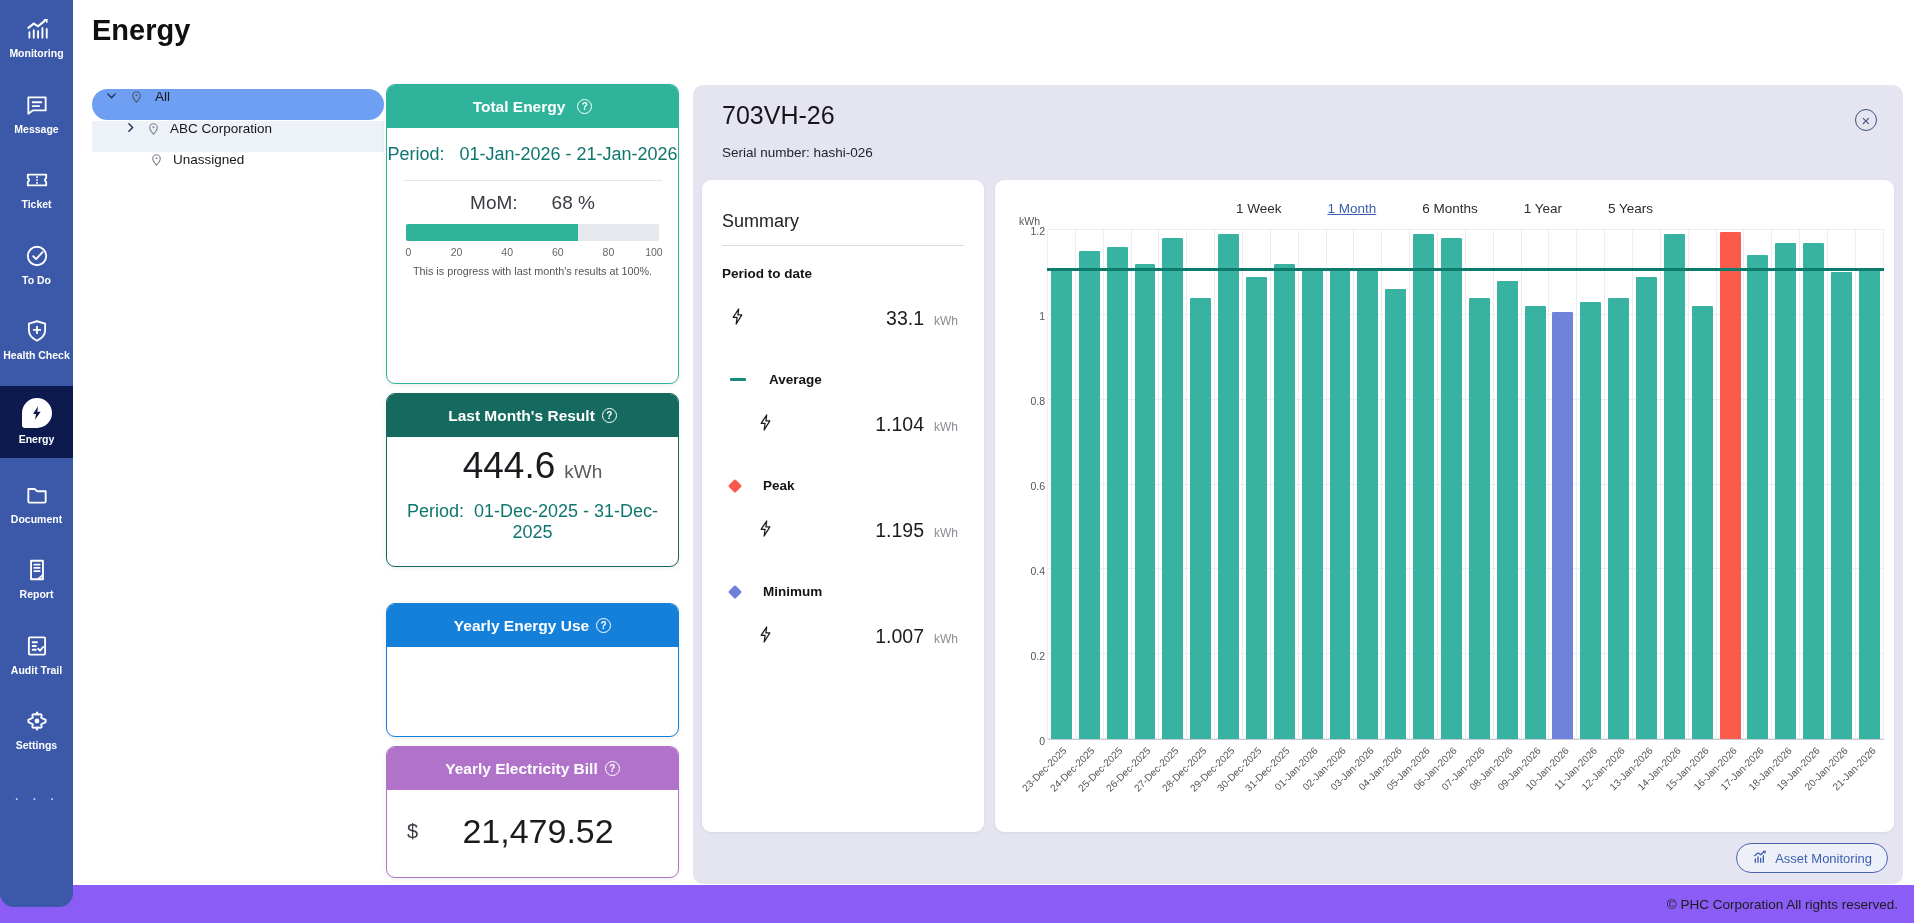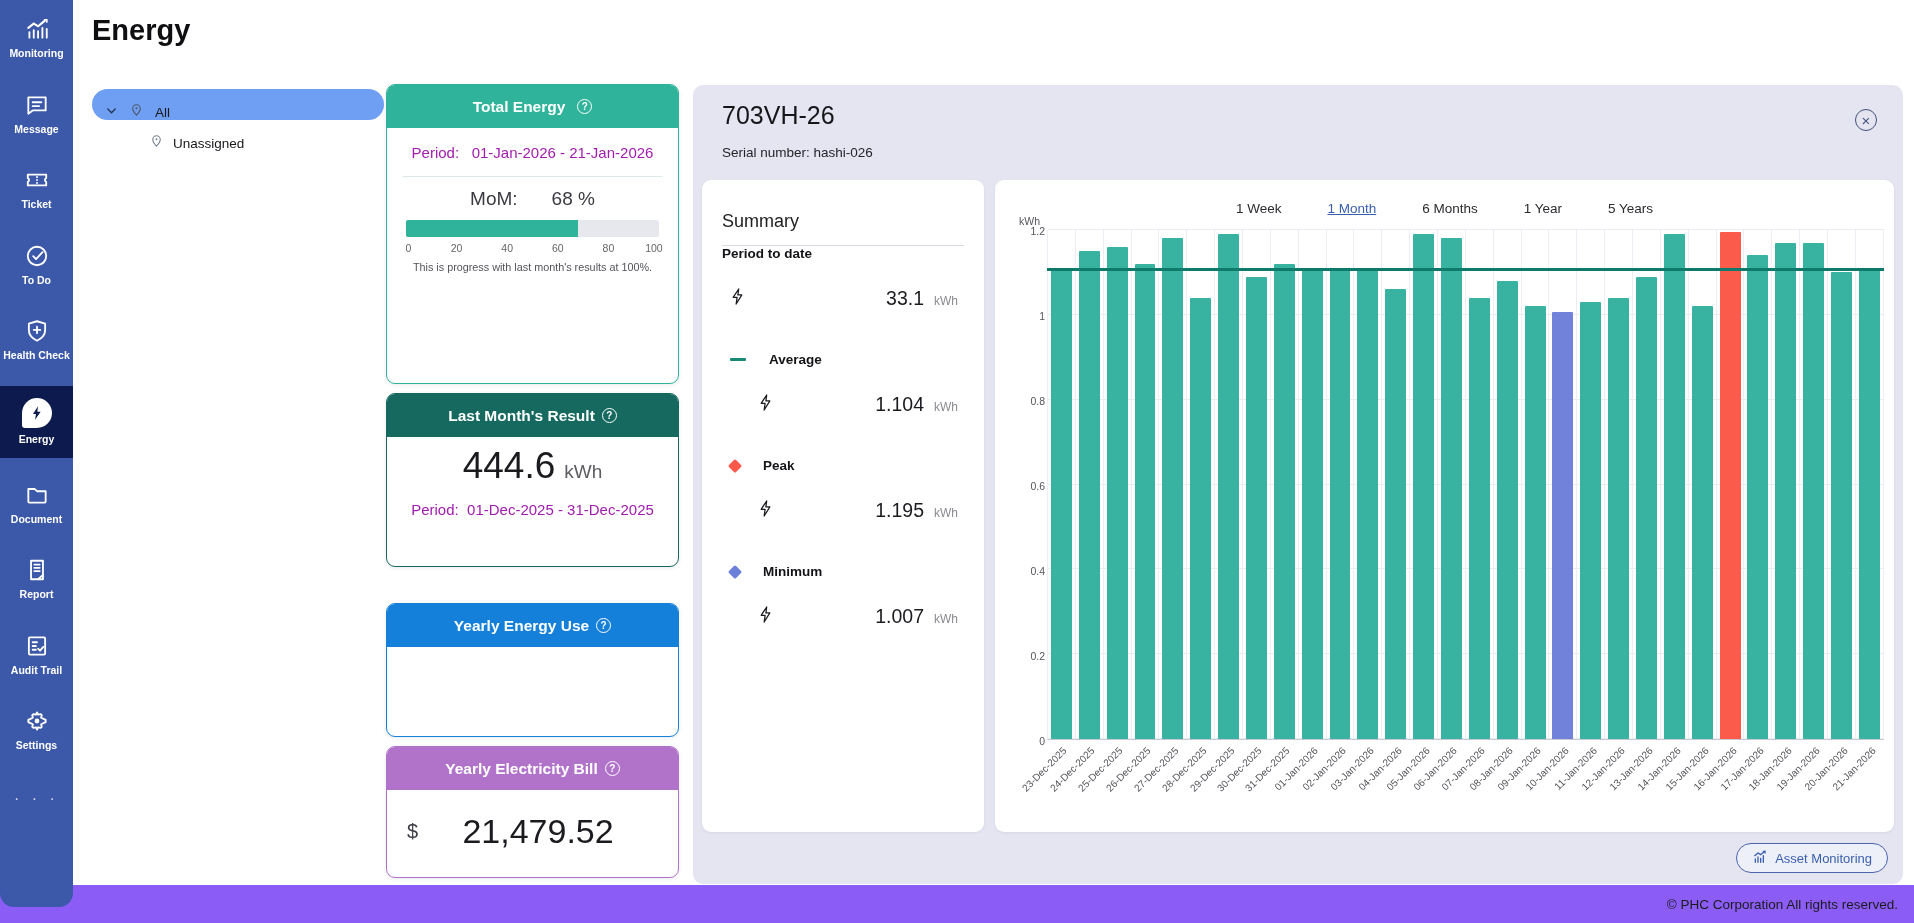--- a/index.html
+++ b/index.html
@@ -21,37 +21,37 @@
   .leaf-blob { width:30px; height:30px; background:#fff; border-radius:50% 50% 50% 3px;
     display:flex; align-items:center; justify-content:center; }
   .side-more { margin-top:14px; text-align:center; color:#cfd8f2; font-size:16px; letter-spacing:4px; }
 
   
   .page-title { position:absolute; left:92px; top:14px; font-size:29px; font-weight:bold; color:#0f0f12; }
   .location { position:absolute; left:92px; top:78px; width:292px; }
   .loc-header { display:flex; align-items:center; gap:7px; font-size:14.5px; color:#101010; padding-bottom:9px;
     border-bottom:1px solid #4a4a4a; }
   .tree { margin-top:11px; }
-  .tree-row { height:31px; display:flex; align-items:flex-end; font-size:13.5px; color:#17171c; cursor:pointer; }
+  .tree-row { height:31px; display:flex; align-items:flex-start; font-size:13.5px; color:#17171c; cursor:pointer; }
   .tree-row.selected { background:#6f9ff2; border-radius:16px; padding-left:13px; gap:11px; }
   .tree-row.child { background:#edf1f8; padding-left:32px; gap:9px; margin-top:1px; }
   .tree-row.leaf { background:#fff; padding-left:57px; gap:9px; }
 
   
   .cards { position:absolute; left:386px; top:84px; width:293px; }
   .card { background:#fff; border:1px solid #999; border-radius:9px; overflow:hidden;
     box-shadow:0 1px 4px rgba(40,60,90,.10); }
   .card-header { height:43px; display:flex; align-items:center; justify-content:center; gap:7px;
     color:#fff; font-size:15.5px; font-weight:600; }
   .q-circle { width:15px; height:15px; border:1.4px solid #fff; border-radius:50%; font-size:10px;
     display:inline-flex; align-items:center; justify-content:center; font-weight:bold; }
   .big-value { text-align:center; margin-top:12px; }
   .big-value .num { font-size:41px; color:#1b1b1f; }
   .big-value .unit { font-size:19px; color:#5c5c63; margin-left:9px; }
-  .period-line { text-align:center; font-size:15px; color:#a21caf; margin-top:16px; }
+  .period-line { text-align:center; font-size:18px; color:#0f766e; margin-top:16px; }
   .card-divider { border:none; border-top:1px solid #dce8e9; margin:15px 16px 0; }
   .mom-row { display:flex; justify-content:center; gap:34px; font-size:19px; color:#3a3a42; margin-top:11px; }
   .progress-track { margin:10px 19px 0; height:17px; background:#e7e7ee; border-radius:2px; position:relative; }
   .progress-fill { height:100%; background:#2fb39a; border-radius:2px 0 0 2px; }
   .progress-scale { position:relative; height:13px; margin:5px 19px 0; font-size:10.5px; color:#666; }
   .progress-scale span { position:absolute; transform:translateX(-50%); }
   .card-note { font-size:10.8px; color:#53535a; text-align:center; margin-top:6px; }
   .bill-row { display:flex; align-items:center; margin-top:22px; padding:0 20px; }
   .bill-cur { font-size:20px; color:#3c3c44; }
   .bill-val { flex:1; text-align:center; font-size:34px; color:#1b1b1f; }
@@ -64,21 +64,21 @@
   .close-btn { position:absolute; right:26px; top:24px; width:22px; height:22px; border:1.6px solid #45517c;
     border-radius:50%; color:#45517c; display:flex; align-items:center; justify-content:center;
     font-size:15px; line-height:1; cursor:pointer; background:transparent; }
 
   
   .summary-card { position:absolute; left:9px; top:95px; width:282px; height:652px; background:#fff;
     border-radius:9px; padding:31px 20px; box-shadow:0 1px 3px rgba(40,60,90,.08); }
   .summary-title { font-size:18px; color:#222; }
   .summary-hr { border:none; border-top:1px solid #d9d9e2; margin-top:13px; }
   .group-label { font-size:13.5px; font-weight:bold; color:#141418; }
-  .ptd-label { }
+  .ptd-label { margin-top:20px; }
   .val-row { display:flex; align-items:flex-end; margin-top:26px; padding-right:6px; }
   .val-row .bolt { margin-left:6px; }
   .val-row.sub .bolt { margin-left:34px; }
   .val-row .spacer { flex:1; }
   .val-row .v { font-size:19.5px; color:#1c1c20; }
   .val-row .u { font-size:12px; color:#8a8a92; margin-left:10px; padding-bottom:2px; }
   .legend-row { display:flex; align-items:center; gap:23px; margin-top:42px; padding-left:8px; }
   .marker-dash { width:16px; height:2.6px; background:#1a8a78; border-radius:1px; }
   .marker-diamond { width:10px; height:10px; transform:rotate(45deg); border-radius:1.5px; }
 
@@ -231,20 +231,34 @@
           </svg>
       </span>
       <span>
         <svg width="15" height="15" viewBox="0 0 24 24" fill="none" stroke="#4c5668" stroke-width="1.8">
             <path d="M12 21s-6-6.2-6-10.6a6 6 0 1112 0C18 14.8 12 21 12 21z"></path>
             <circle cx="12" cy="10" r="1.6" fill="#4c5668" stroke="none"></circle>
           </svg>
       </span>
       <span>All</span>
     </div>
+    <div class="tree-row child">
+      <span>
+        <svg width="13" height="13" viewBox="0 0 24 24" fill="none" stroke="#20304f" stroke-width="2.6" stroke-linecap="round" stroke-linejoin="round">
+            <path d="M9 5l7 7-7 7"></path>
+          </svg>
+      </span>
+      <span>
+        <svg width="15" height="15" viewBox="0 0 24 24" fill="none" stroke="#7b828f" stroke-width="1.8">
+            <path d="M12 21s-6-6.2-6-10.6a6 6 0 1112 0C18 14.8 12 21 12 21z"></path>
+            <circle cx="12" cy="10" r="1.6" fill="#7b828f" stroke="none"></circle>
+          </svg>
+      </span>
+      <span>ABC Corporation</span>
+    </div>
     <div class="tree-row leaf">
       <span>
         <svg width="15" height="15" viewBox="0 0 24 24" fill="none" stroke="#7b828f" stroke-width="1.8">
             <path d="M12 21s-6-6.2-6-10.6a6 6 0 1112 0C18 14.8 12 21 12 21z"></path>
             <circle cx="12" cy="10" r="1.6" fill="#7b828f" stroke="none"></circle>
           </svg>
       </span>
       <span>Unassigned</span>
     </div>
   </div>

